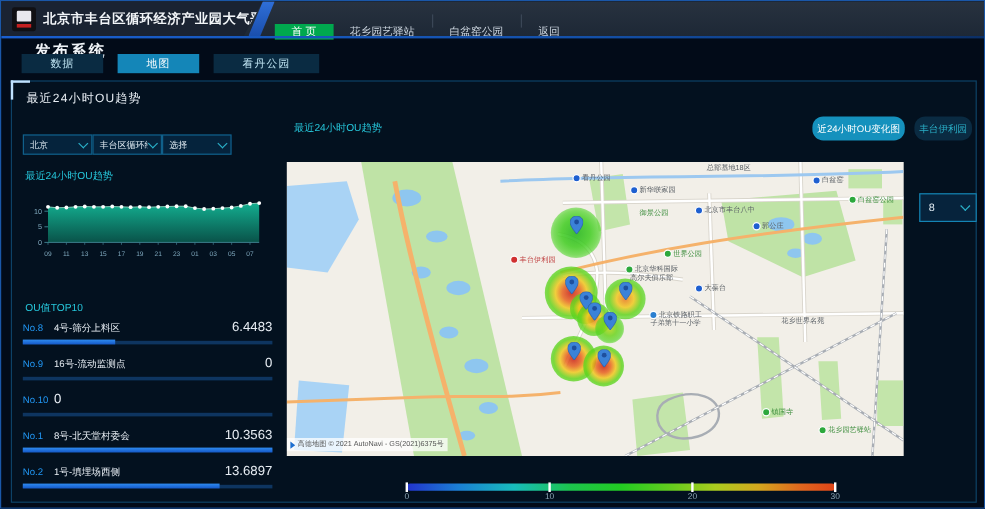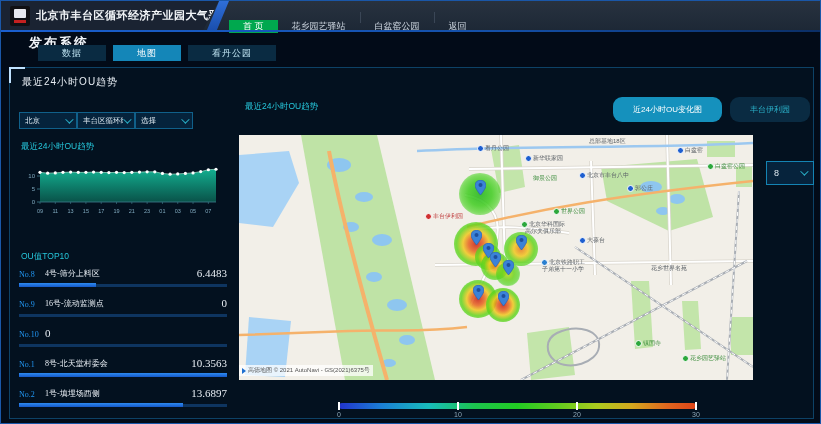--- a/index.html
+++ b/index.html
@@ -16,21 +16,21 @@
   .logo:after{content:"";position:absolute;left:4px;bottom:3px;width:12px;height:3px;background:#c42020;}
   .app-title{color:#f2f5f8;font-size:11px;font-weight:bold;white-space:nowrap;letter-spacing:0.5px;}
   .accent-slash{position:absolute;left:206px;top:0;width:22px;height:29px;background:linear-gradient(#2f6fd8,#1a4fae);
         clip-path:polygon(55% 0,100% 0,45% 100%,0 100%);}
   .top-nav{position:absolute;left:228px;top:0;height:32px;display:flex;align-items:flex-end;}
   .nav-item{display:flex;align-items:center;padding:0 14px;color:#cdd6e0;font-size:9px;cursor:pointer;white-space:nowrap;}
   .nav-item.active{background:#00a84e;color:#fff;}
   .nav-div{width:1px;height:11px;background:#3a4656;align-self:center;}
   
   .publish-title{position:absolute;left:28px;top:33px;color:#f0f4f8;font-size:13px;font-weight:bold;letter-spacing:2px;}
-  .tabs{position:absolute;left:17px;top:44px;display:flex;gap:7px;margin-left:20px;}
+  .tabs{position:absolute;left:17px;top:44px;display:flex;gap:12px;}
   .tab{height:16px;display:flex;align-items:center;justify-content:center;font-size:9px;color:#bfe4f2;
        background:#0a2b42;padding:0 24px;cursor:pointer;letter-spacing:1px;}
   .tab.active{background:#1486b8;color:#fff;}
   
   .main-panel{position:absolute;left:8px;top:66px;width:805px;height:352px;border:1px solid #0d4266;
         background:#03111f;box-sizing:border-box;}
   .main-panel:before{content:"";position:absolute;left:-1px;top:-1px;width:14px;height:14px;
         border-left:2px solid #bfe2ff;border-top:2px solid #bfe2ff;}
   .panel-title{position:absolute;left:12px;top:7px;color:#e8eef4;font-size:10px;letter-spacing:1px;}
   
@@ -38,30 +38,30 @@
   .sel{width:58px;height:17px;background:#05233c;border:1px solid #10608a;display:flex;align-items:center;
        padding:0 5px;box-sizing:border-box;cursor:pointer;}
   .sel-val{color:#dfeaf2;font-size:7.5px;white-space:nowrap;overflow:hidden;flex:1;}
   .chev{width:5px;height:5px;border-right:1px solid #2ab0c8;border-bottom:1px solid #2ab0c8;
         transform:rotate(45deg) translateY(-2px);flex:0 0 auto;}
   .chart-label{position:absolute;left:11px;top:73px;color:#26c6da;font-size:8.5px;}
   .chart-box{position:absolute;left:8px;top:88px;width:210px;height:66px;}
   .top-label{position:absolute;left:11px;top:183px;color:#26c6da;font-size:8.5px;}
   .top-list{position:absolute;left:9px;top:195px;width:208px;}
   .tl-row{height:30px;cursor:pointer;}
-  .tl-line{display:flex;align-items:flex-end;padding-top:4px;font-family:Liberation Serif, serif;}
+  .tl-line{display:flex;align-items:center;padding-top:4px;}
   .tl-rank{color:#2196f3;font-size:8px;width:26px;flex:0 0 auto;}
   .tl-name{color:#e8eef4;font-size:8px;flex:1;white-space:nowrap;}
   .tl-value{color:#e8eef4;font-size:11px;}
   .tl-track{margin-top:5px;height:3px;background:#0e3560;position:relative;}
   .tl-fill{position:absolute;left:0;top:-1px;height:4px;background:linear-gradient(#2e8bf0,#1558c8);}
   
   .map-title{position:absolute;left:235px;top:33px;color:#26c6da;font-size:8.5px;}
   .map-buttons{position:absolute;right:3px;top:29px;display:flex;gap:8px;}
-  .map-btn{height:25px;border-radius:9px;display:flex;align-items:center;padding:0 20px;font-size:8px;
+  .map-btn{height:20px;border-radius:9px;display:flex;align-items:center;padding:0 4px;font-size:8px;
         color:#2ab0c8;background:#0a2b42;cursor:pointer;white-space:nowrap;}
   .map-btn.active{background:#1591bd;color:#fff;}
   .map-wrap{position:absolute;left:229px;top:67px;width:514px;height:245px;overflow:hidden;background:#f2efe8;cursor:grab;}
   .map-svg{position:absolute;left:0;top:0;}
   .map-label{position:absolute;color:#5a6066;font-size:6px;white-space:pre-line;text-align:center;line-height:7px;
         transform:translateX(-2px);pointer-events:none;}
   .map-label .ic{display:inline-block;width:7px;height:7px;border-radius:50%;vertical-align:middle;margin-right:1px;
         border:1px solid #fff;box-sizing:border-box;}
   .map-label.green{color:#3e8e3e;}
   .map-label.red{color:#c04040;}

